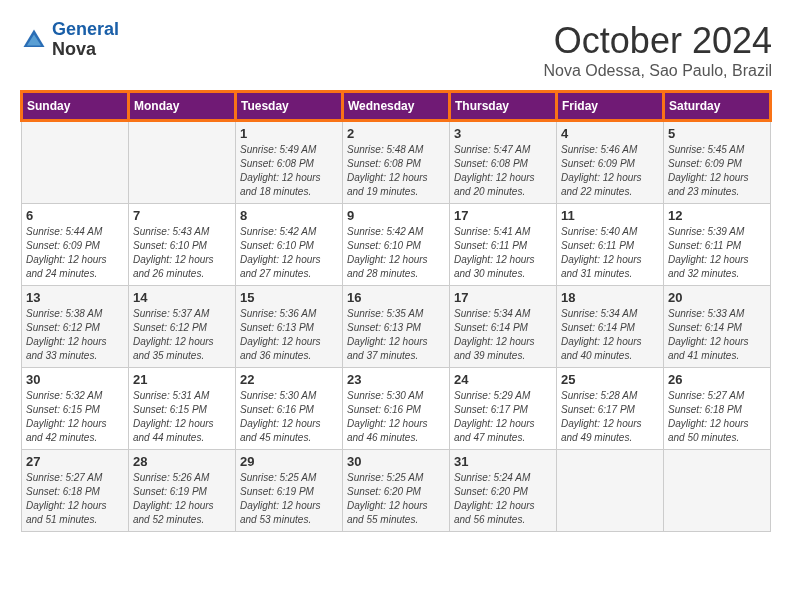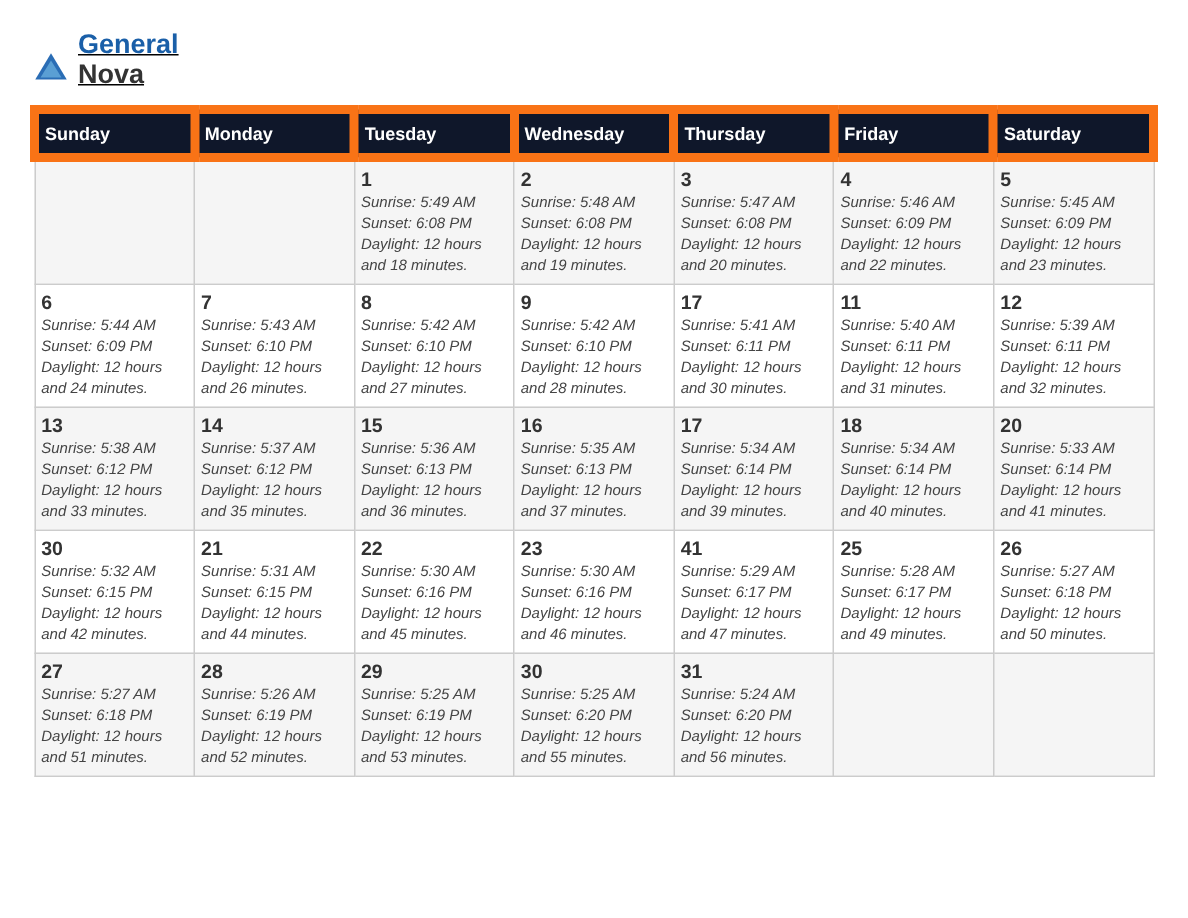--- a/index.html
+++ b/index.html
@@ -11,22 +11,21 @@
       padding: 20px;
     }
     .header {
       display: flex;
       justify-content: space-between;
       align-items: flex-start;
       margin-bottom: 10px;
     }
     .logo {
       display: flex;
-      align-items: flex-end;
-      text-decoration: underline;
+      align-items: center;
     }
     .logo-text {
       font-size: 18px;
       font-weight: bold;
       color: #333;
       line-height: 1.1;
     }
     .logo-text .blue { color: #1a5fa8; }
     .logo-icon {
       width: 28px;
@@ -44,27 +43,27 @@
     .subtitle {
       font-size: 16px;
       color: #555;
     }
     table {
       width: 100%;
       border-collapse: collapse;
       font-size: 11px;
     }
     thead tr th {
-      background-color: #0f172a;
+      background-color: #701a75;
       color: #fff;
       padding: 6px 4px;
       text-align: left;
       font-size: 12px;
       font-weight: bold;
-      border: 6px solid #f97316;
+      border: 3px solid #f97316;
     }
     tbody tr td {
       border: 1px solid #ccc;
       vertical-align: top;
       padding: 4px;
       height: 78px;
       width: calc(100%/7);
     }
     tbody tr:nth-child(odd) {
       background-color: #f5f5f5;
@@ -93,20 +92,24 @@
   <div class="logo">
     <svg class="logo-icon" viewBox="0 0 40 40">
       <polygon points="20,5 35,30 5,30" fill="#2a6db5"></polygon>
       <polygon points="20,12 30,28 10,28" fill="#5a9fd4"></polygon>
     </svg>
     <div class="logo-text">
       <div><span class="blue">General</span></div>
       <div>Nova</div>
     </div>
   </div>
+  <div class="title-block">
+    <div class="month-title">October 2024</div>
+    <div class="subtitle">Nova Odessa, Sao Paulo, Brazil</div>
+  </div>
 </div>
 
 <table>
   <thead>
     <tr>
     <th>Sunday</th>
         <th>Monday</th>
         <th>Tuesday</th>
         <th>Wednesday</th>
         <th>Thursday</th>
@@ -210,21 +213,21 @@
         </td>
         <td>
           <span class="day-number">22</span>
           <div class="day-info">Sunrise: 5:30 AM<br>Sunset: 6:16 PM<br>Daylight: 12 hours and 45 minutes.</div>
         </td>
         <td>
           <span class="day-number">23</span>
           <div class="day-info">Sunrise: 5:30 AM<br>Sunset: 6:16 PM<br>Daylight: 12 hours and 46 minutes.</div>
         </td>
         <td>
-          <span class="day-number">41</span>
+          <span class="day-number">24</span>
           <div class="day-info">Sunrise: 5:29 AM<br>Sunset: 6:17 PM<br>Daylight: 12 hours and 47 minutes.</div>
         </td>
         <td>
           <span class="day-number">25</span>
           <div class="day-info">Sunrise: 5:28 AM<br>Sunset: 6:17 PM<br>Daylight: 12 hours and 49 minutes.</div>
         </td>
         <td>
           <span class="day-number">26</span>
           <div class="day-info">Sunrise: 5:27 AM<br>Sunset: 6:18 PM<br>Daylight: 12 hours and 50 minutes.</div>
         </td>

